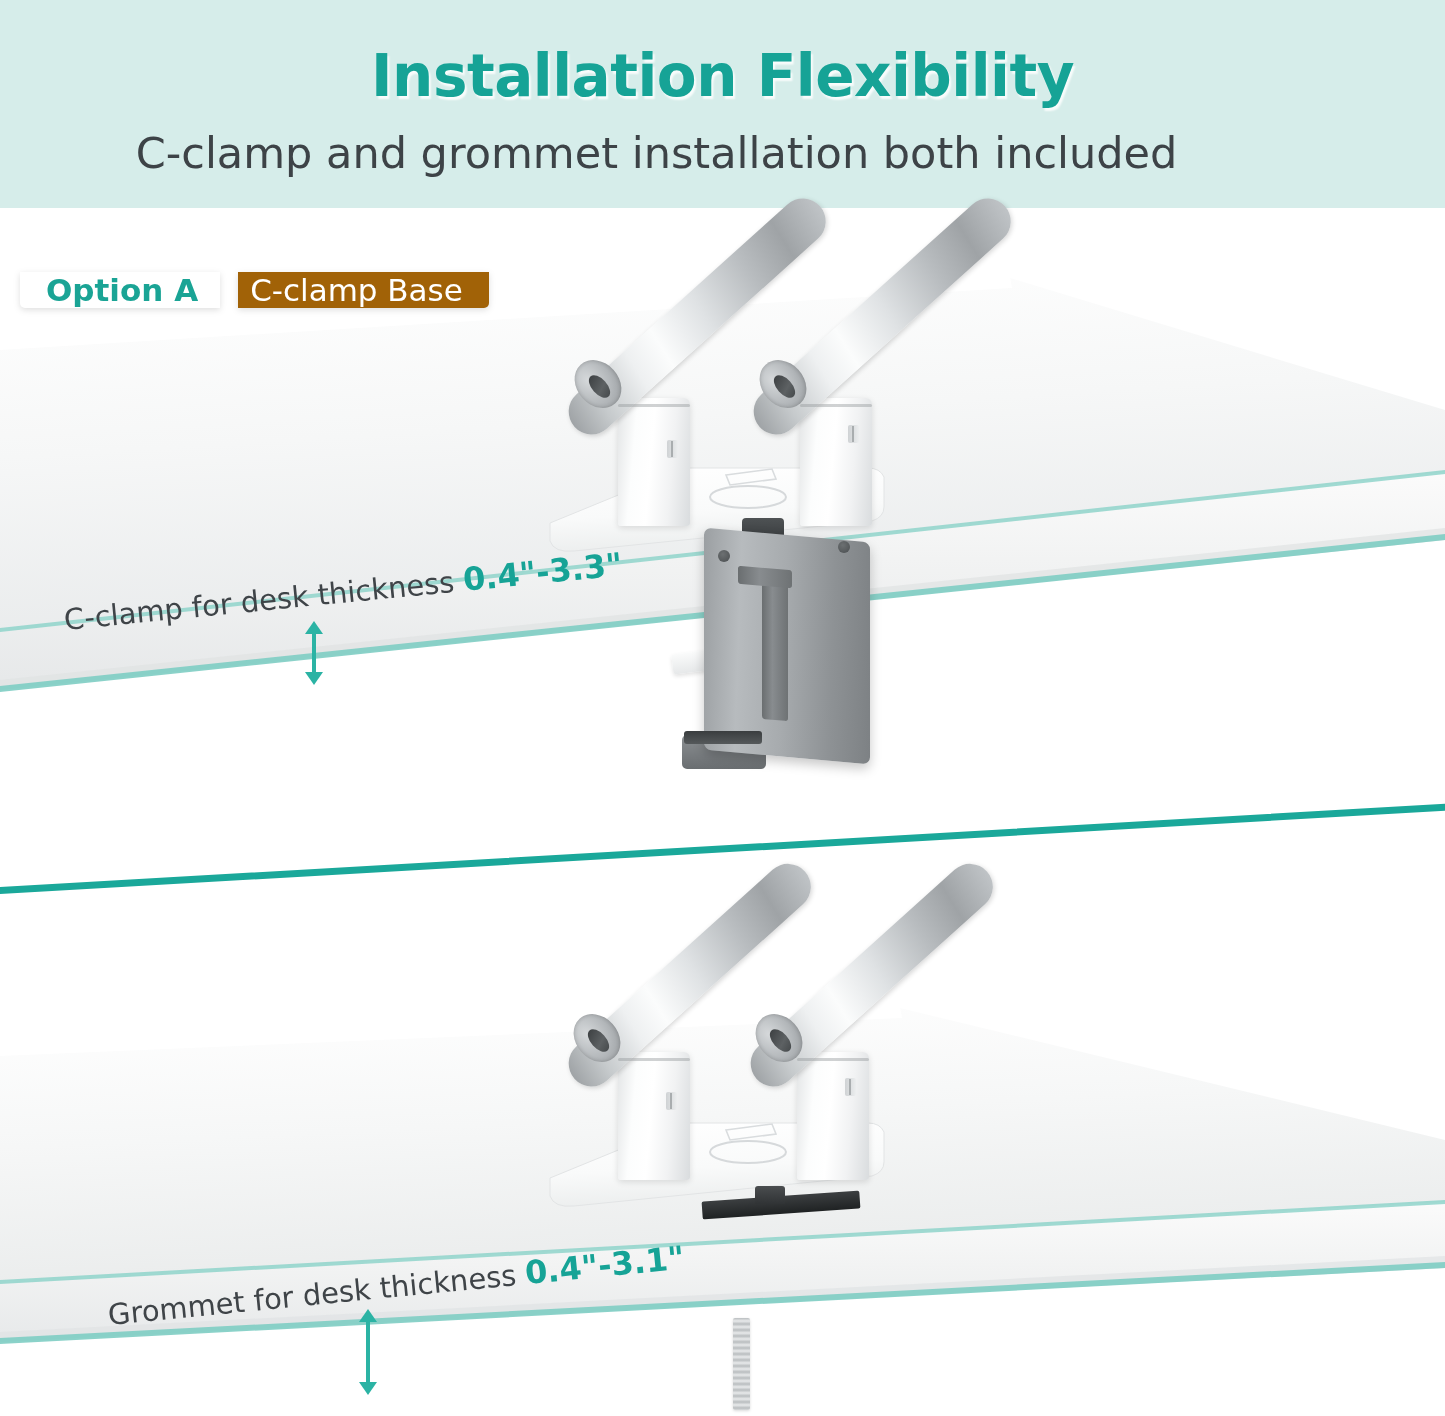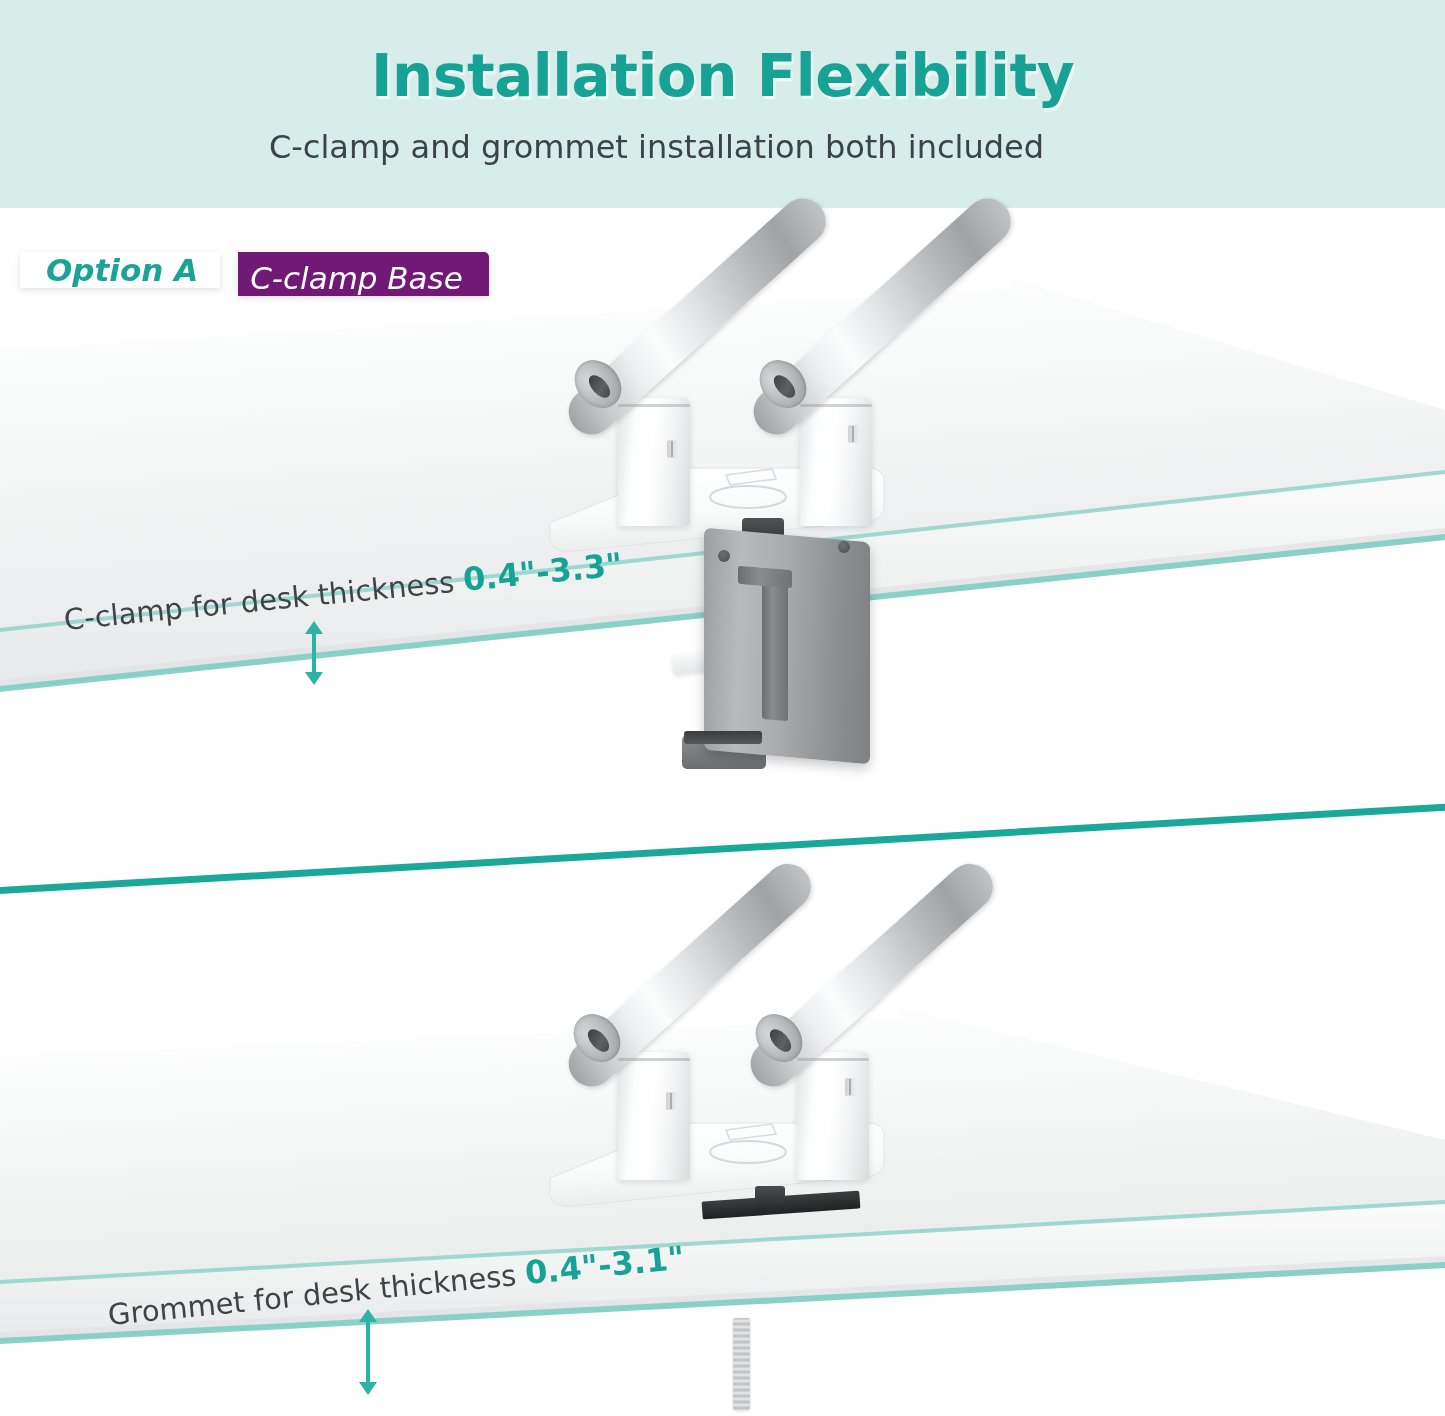--- a/index.html
+++ b/index.html
@@ -40,36 +40,35 @@
     color: #16a396;
     letter-spacing: -0.5px;
     text-shadow: 2px 3px 2px rgba(255,255,255,0.85);
     font-family: "DejaVu Sans", sans-serif;
   }
   .header-subtitle {
     position: absolute;
     left: 0; top: 128px;
     width: 1313px;
     text-align: center;
-    font-size: 32px;
+    font-size: 43px;
     color: #3d4347;
     font-family: "DejaVu Sans", sans-serif;
   }
 
   
   .option-badge {
     position: absolute;
     height: 56px;
     display: flex;
-    align-items: flex-start;
+    align-items: flex-end;
     border-radius: 5px;
     overflow: hidden;
     filter: drop-shadow(0px 2px 3px rgba(0,0,0,0.13));
     z-index: 40;
-    font-style: italic;
   }
   .badge-left {
     background: #ffffff;
     display: flex;
     align-items: center;
     padding: 0 22px 0 26px;
     font-size: 31px;
     font-weight: bold;
     color: #1aa495;
     font-family: "DejaVu Sans", sans-serif;
@@ -81,24 +80,24 @@
     position: relative;
   }
   .badge-slash::after {
     content: "";
     position: absolute;
     inset: 0;
     background: #1aa495;
     clip-path: polygon(58% 0, 100% 0, 100% 100%, 18% 100%);
   }
   .badge-right {
-    background: #701a75;
+    background: #a16207;
     display: flex;
     align-items: center;
-    padding: 8px 26px 0 12px;
+    padding: 0 26px 0 12px;
     font-size: 31px;
     color: #ffffff;
     font-family: "DejaVu Sans", sans-serif;
   }
 
   
   .anno {
     position: absolute;
     white-space: nowrap;
     font-size: 29px;

